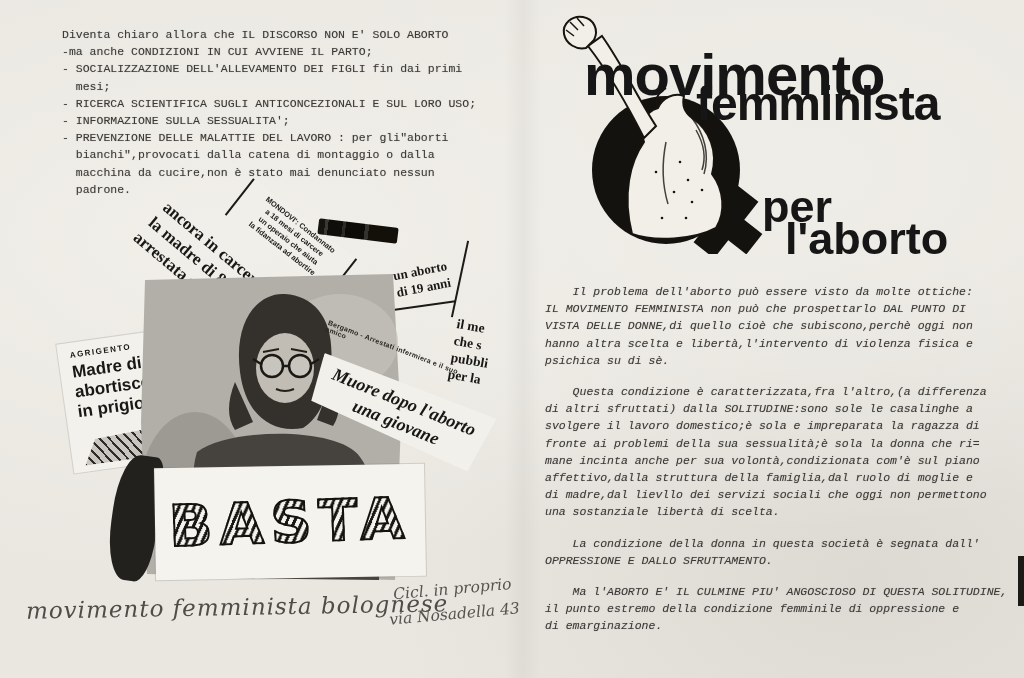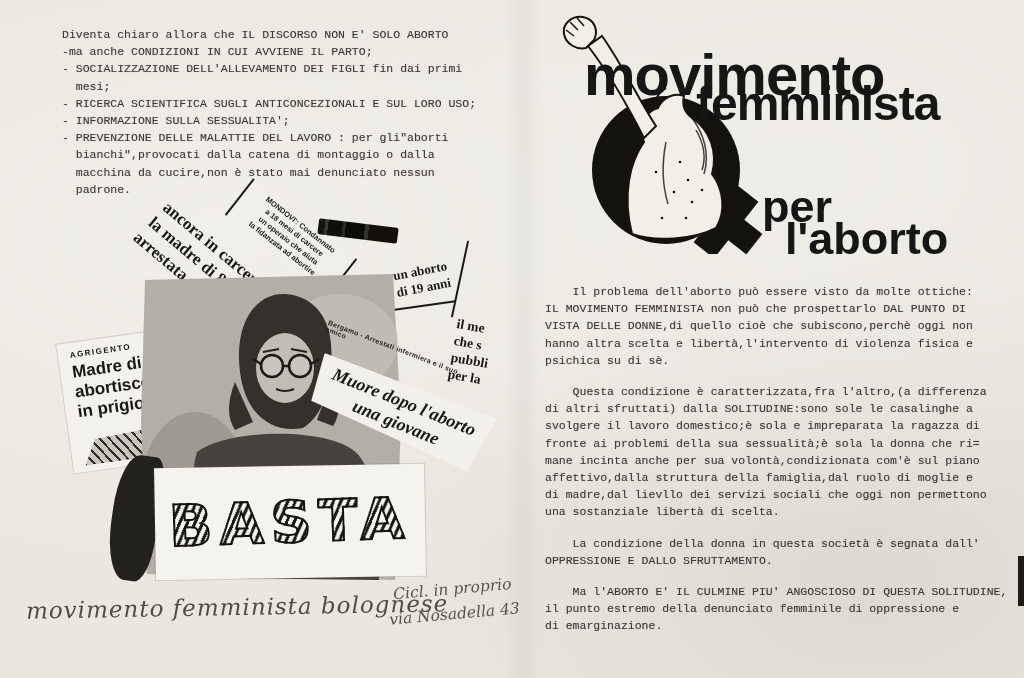--- a/index.html
+++ b/index.html
@@ -13,21 +13,21 @@
     font-family:"Liberation Sans",sans-serif;
   }
   
   .tw{
     font-family:"Liberation Mono","DejaVu Sans Mono",monospace;
     font-size:11.5px;line-height:17.2px;color:#3c3a37;white-space:pre;
     text-shadow:0 0 1px rgba(60,58,55,.35);
   }
   #intro{position:absolute;left:62px;top:26px;width:450px;}
   #body-right{position:absolute;left:545px;top:283px;width:472px;}
-  .para{margin:0 0 14px 0;}
+  .para{margin:0 0 14px 0;font-style:italic;}
 
   
   .headline{position:absolute;font-weight:bold;color:#161616;letter-spacing:-1px;line-height:1;}
   .t-movimento{left:584px;top:22px;font-size:58px;margin-top:24px;}
   .t-femminista{left:696px;top:80px;font-size:48px;}
   .t-per{left:762px;top:184px;font-size:45px;letter-spacing:0;}
   .t-laborto{left:785px;top:216px;font-size:45px;letter-spacing:0;}
 
   
   .clip{position:absolute;color:#191816;}
@@ -248,18 +248,18 @@
 di altri sfruttati) dalla SOLITUDINE:sono sole le casalinghe a
 svolgere il lavoro domestico;è sola e impreparata la ragazza di
 fronte ai problemi della sua sessualità;è sola la donna che ri=
 mane incinta anche per sua volontà,condizionata com'è sul piano
 affettivo,dalla struttura della famiglia,dal ruolo di moglie e
 di madre,dal lievllo dei servizi sociali che oggi non permettono
 una sostanziale libertà di scelta.</div>
     <div class="tw para">    La condizione della donna in questa società è segnata dall'
 OPPRESSIONE E DALLO SFRUTTAMENTO.</div>
     <div class="tw para">    Ma l'ABORTO E' IL CULMINE PIU' ANGOSCIOSO DI QUESTA SOLITUDINE,
-il punto estremo della denunciato femminile di oppressione e
+il punto estremo della condizione femminile di oppressione e
 di emarginazione.</div>
   </div>
 
   <div class="edge-bar"></div>
 </div>
 
 </body></html>

